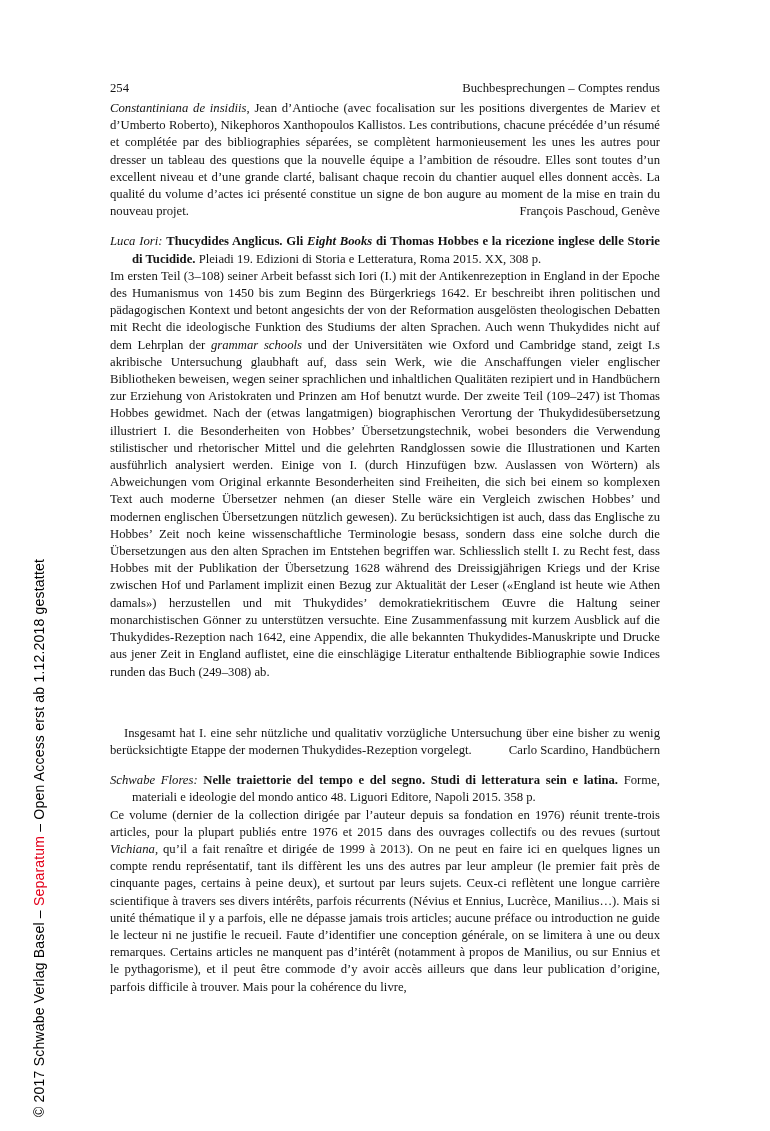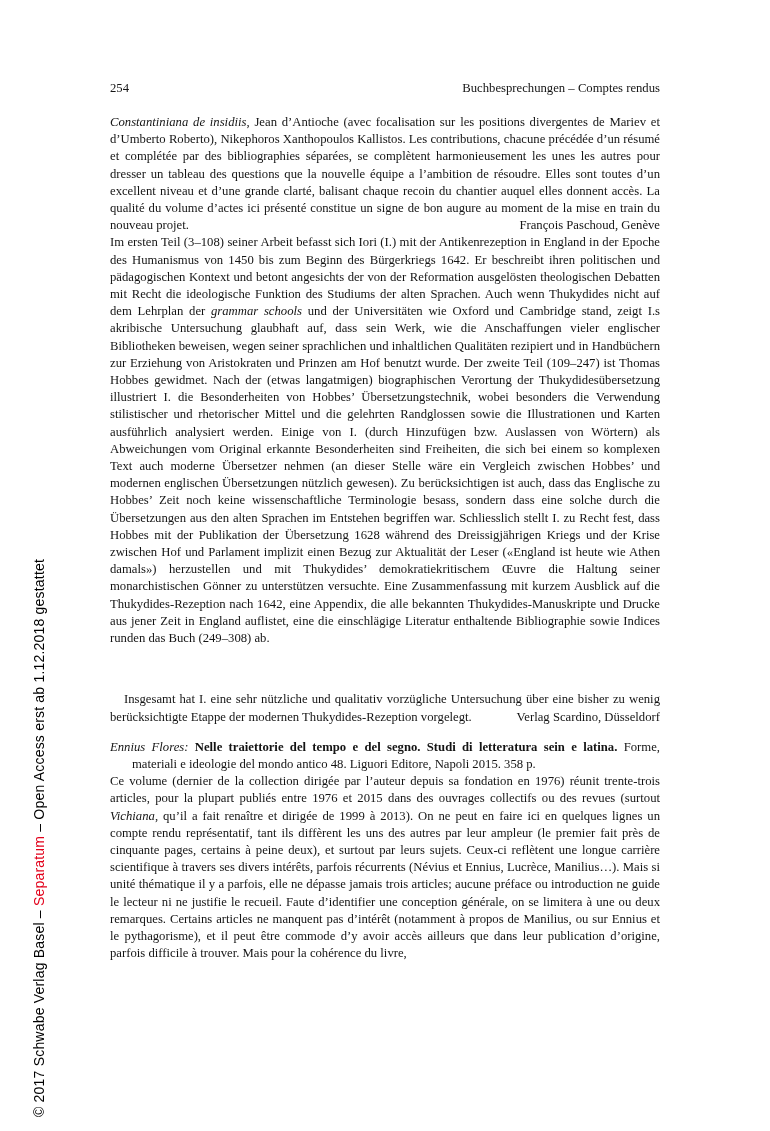--- a/index.html
+++ b/index.html
@@ -18,21 +18,21 @@
   .text-column {
     position: absolute;
     left: 110px;
     top: 80px;
     width: 550px;
     font-size: 12.7px;
     line-height: 17.2px;
   }
   .page-header {
     position: relative;
-    margin-bottom: 17px;
+    margin-bottom: 3px;
     height: 17px;
   }
   .page-number {
     position: absolute;
     left: 0;
     top: 0;
   }
   .running-title {
     display: block;
     text-align: right;
@@ -76,18 +76,19 @@
 
 <div class="sidebar"><span>© 2017 Schwabe Verlag Basel – </span><span style="color: rgb(226, 0, 26);">Separatum</span><span> – Open Access erst ab 1.12.2018 gestattet</span></div>
 
 <div class="text-column">
   <header class="page-header">
     <span class="page-number">254</span>
     <span class="running-title">Buchbesprechungen – Comptes rendus</span>
   </header>
   <div>
       <p class="block body"><span class="it">Constantiniana de insidiis</span><span>, Jean d’Antioche (avec focalisation sur les positions divergentes de Mariev et d’Umberto Roberto), Nikephoros Xanthopoulos Kallistos. Les contributions, chacune précédée d’un résumé et complétée par des bibliographies séparées, se complètent harmonieusement les unes les autres pour dresser un tableau des questions que la nouvelle équipe a l’ambition de résoudre. Elles sont toutes d’un excellent niveau et d’une grande clarté, balisant chaque recoin du chantier auquel elles donnent accès. La qualité du volume d’actes ici présenté constitue un signe de bon augure au moment de la mise en train du nouveau projet.</span><span class="signature">François Paschoud, Genève</span></p>
+      <p class="block heading"><span class="it">Luca Iori: </span><span class="bd">Thucydides Anglicus. Gli </span><span class="bi">Eight Books</span><span class="bd"> di Thomas Hobbes e la ricezione inglese delle Storie di Tucidide.</span><span> Pleiadi 19. Edizioni di Storia e Letteratura, Roma 2015. XX, 308 p.</span></p>
       <p class="block body"><span>Im ersten Teil (3–108) seiner Arbeit befasst sich Iori (I.) mit der Antikenrezeption in England in der Epoche des Humanismus von 1450 bis zum Beginn des Bürgerkriegs 1642. Er beschreibt ihren politischen und pädagogischen Kontext und betont angesichts der von der Reformation ausgelösten theologischen Debatten mit Recht die ideologische Funktion des Studiums der alten Sprachen. Auch wenn Thukydides nicht auf dem Lehrplan der </span><span class="it">grammar schools</span><span> und der Universitäten wie Oxford und Cambridge stand, zeigt I.s akribische Untersuchung glaubhaft auf, dass sein Werk, wie die Anschaffungen vieler englischer Bibliotheken beweisen, wegen seiner sprachlichen und inhaltlichen Qualitäten rezipiert und in Handbüchern zur Erziehung von Aristokraten und Prinzen am Hof benutzt wurde. Der zweite Teil (109–247) ist Thomas Hobbes gewidmet. Nach der (etwas langatmigen) biographischen Verortung der Thukydidesübersetzung illustriert I. die Besonderheiten von Hobbes’ Übersetzungstechnik, wobei besonders die Verwendung stilistischer und rhetorischer Mittel und die gelehrten Randglossen sowie die Illustrationen und Karten ausführlich analysiert werden. Einige von I. (durch Hinzufügen bzw. Auslassen von Wörtern) als Abweichungen vom Original erkannte Besonderheiten sind Freiheiten, die sich bei einem so komplexen Text auch moderne Übersetzer nehmen (an dieser Stelle wäre ein Vergleich zwischen Hobbes’ und modernen englischen Übersetzungen nützlich gewesen). Zu berücksichtigen ist auch, dass das Englische zu Hobbes’ Zeit noch keine wissenschaftliche Terminologie besass, sondern dass eine solche durch die Übersetzungen aus den alten Sprachen im Entstehen begriffen war. Schliesslich stellt I. zu Recht fest, dass Hobbes mit der Publikation der Übersetzung 1628 während des Dreissigjährigen Kriegs und der Krise zwischen Hof und Parlament implizit einen Bezug zur Aktualität der Leser («England ist heute wie Athen damals») herzustellen und mit Thukydides’ demokratiekritischem Œuvre die Haltung seiner monarchistischen Gönner zu unterstützen versuchte. Eine Zusammenfassung mit kurzem Ausblick auf die Thukydides-Rezeption nach 1642, eine Appendix, die alle bekannten Thukydides-Manuskripte und Drucke aus jener Zeit in England auflistet, eine die einschlägige Literatur enthaltende Bibliographie sowie Indices runden das Buch (249–308) ab.</span></p>
-      <p class="block body_indent"><span>Insgesamt hat I. eine sehr nützliche und qualitativ vorzügliche Untersuchung über eine bisher zu wenig berücksichtigte Etappe der modernen Thukydides-Rezeption vorgelegt.</span><span class="signature">Verlag Scardino, Düsseldorf</span></p>
-      <p class="block heading"><span class="it">Ennius Flores: </span><span class="bd">Nelle traiettorie del tempo e del segno. Studi di letteratura sein e latina.</span><span> Forme, materiali e ideologie del mondo antico 48. Liguori Editore, Napoli 2015. 358 p.</span></p>
+      <p class="block body_indent"><span>Insgesamt hat I. eine sehr nützliche und qualitativ vorzügliche Untersuchung über eine bisher zu wenig berücksichtigte Etappe der modernen Thukydides-Rezeption vorgelegt.</span><span class="signature">Carlo Scardino, Handbüchern</span></p>
+      <p class="block heading"><span class="it">Schwabe Flores: </span><span class="bd">Nelle traiettorie del tempo e del segno. Studi di letteratura sein e latina.</span><span> Forme, materiali e ideologie del mondo antico 48. Liguori Editore, Napoli 2015. 358 p.</span></p>
       <p class="block body"><span>Ce volume (dernier de la collection dirigée par l’auteur depuis sa fondation en 1976) réunit trente-trois articles, pour la plupart publiés entre 1976 et 2015 dans des ouvrages collectifs ou des revues (surtout </span><span class="it">Vichiana</span><span>, qu’il a fait renaître et dirigée de 1999 à 2013). On ne peut en faire ici en quelques lignes un compte rendu représentatif, tant ils diffèrent les uns des autres par leur ampleur (le premier fait près de cinquante pages, certains à peine deux), et surtout par leurs sujets. Ceux-ci reflètent une longue carrière scientifique à travers ses divers intérêts, parfois récurrents (Névius et Ennius, Lucrèce, Manilius…). Mais si unité thématique il y a parfois, elle ne dépasse jamais trois articles; aucune préface ou introduction ne guide le lecteur ni ne justifie le recueil. Faute d’identifier une conception générale, on se limitera à une ou deux remarques. Certains articles ne manquent pas d’intérêt (notamment à propos de Manilius, ou sur Ennius et le pythagorisme), et il peut être commode d’y avoir accès ailleurs que dans leur publication d’origine, parfois difficile à trouver. Mais pour la cohérence du livre,</span></p>
     </div>
 </div>
 
 </body></html>

